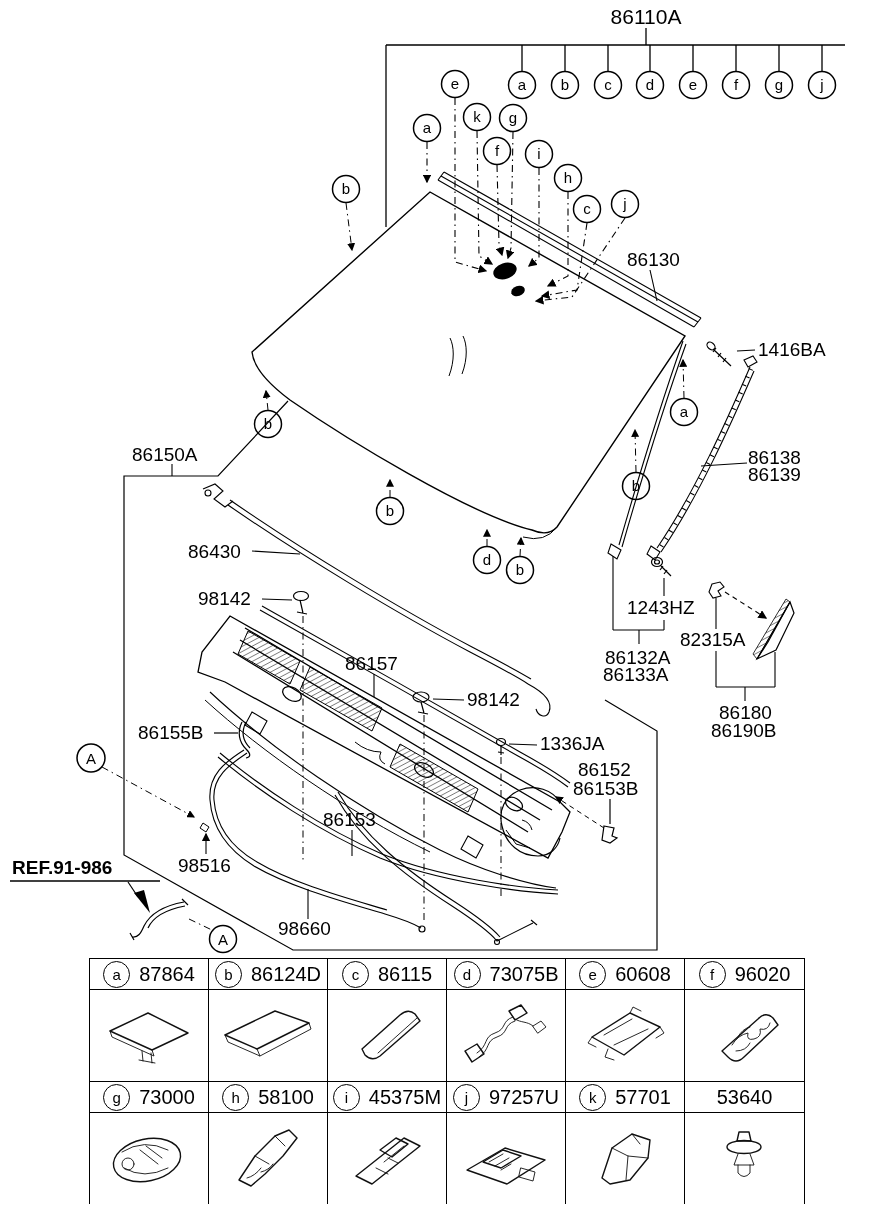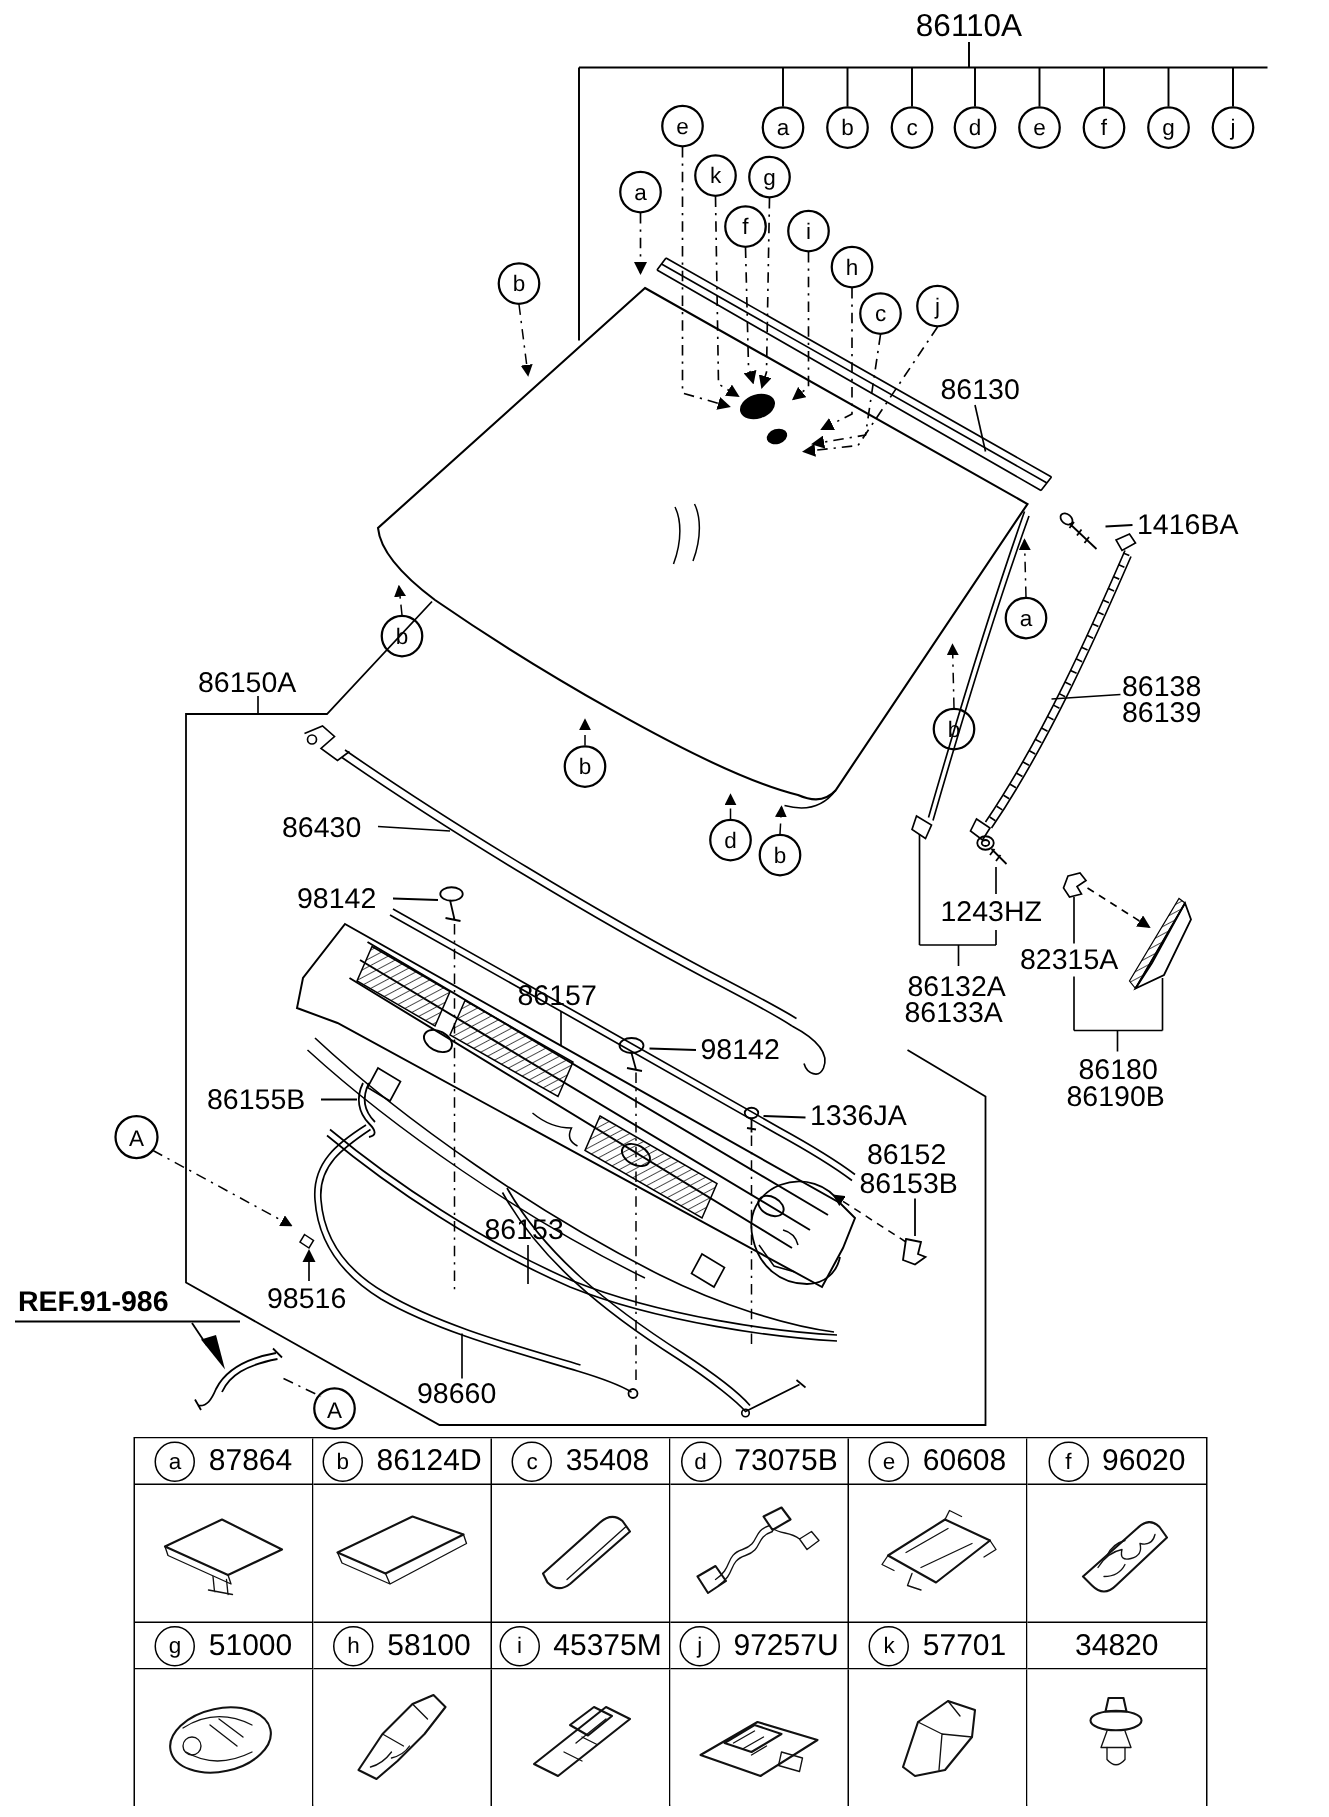--- a/index.html
+++ b/index.html
@@ -373,21 +373,21 @@
   <div class="hcell">
         <span class="cl">a</span>
         <span>87864</span>
       </div>
   <div class="hcell">
         <span class="cl">b</span>
         <span>86124D</span>
       </div>
   <div class="hcell">
         <span class="cl">c</span>
-        <span>35408</span>
+        <span>86115</span>
       </div>
   <div class="hcell">
         <span class="cl">d</span>
         <span>73075B</span>
       </div>
   <div class="hcell">
         <span class="cl">e</span>
         <span>60608</span>
       </div>
   <div class="hcell">
@@ -431,40 +431,40 @@
   </div>
   <div class="icell">
     <svg class="pico" width="114" height="86" viewBox="0 0 114 86">
       <path d="M34,58 L70,26 Q78,18 85,25 L90,32 L56,64 Q48,72 40,64 Z"></path>
       <path d="M44,52 q6,-10 16,-12 q-2,8 6,6 q8,-2 6,-10 q8,2 10,-6 M48,58 q10,0 14,-8 M62,34 q-8,2 -12,10" class="thin"></path>
     </svg>
   </div>
 
   <div class="hcell">
         <span class="cl">g</span>
-        <span>51000</span>
+        <span>73000</span>
       </div>
   <div class="hcell">
         <span class="cl">h</span>
         <span>58100</span>
       </div>
   <div class="hcell">
         <span class="cl">i</span>
         <span>45375M</span>
       </div>
   <div class="hcell">
         <span class="cl">j</span>
         <span>97257U</span>
       </div>
   <div class="hcell">
         <span class="cl">k</span>
         <span>57701</span>
       </div>
   <div class="hcell">
-        <span>34820</span>
+        <span>53640</span>
       </div>
 
   <div class="icell">
     <svg class="pico" width="114" height="86" viewBox="0 0 114 86">
       <ellipse cx="55" cy="44" rx="34" ry="21" transform="rotate(-12 55 44)"></ellipse>
       <path d="M30,36 q22,-14 46,-2 M32,52 q20,12 44,0" class="thin"></path>
       <circle cx="36" cy="48" r="6" class="thin"></circle>
       <path d="M48,34 l18,14 M54,30 l16,12" class="thin"></path>
     </svg>
   </div>

